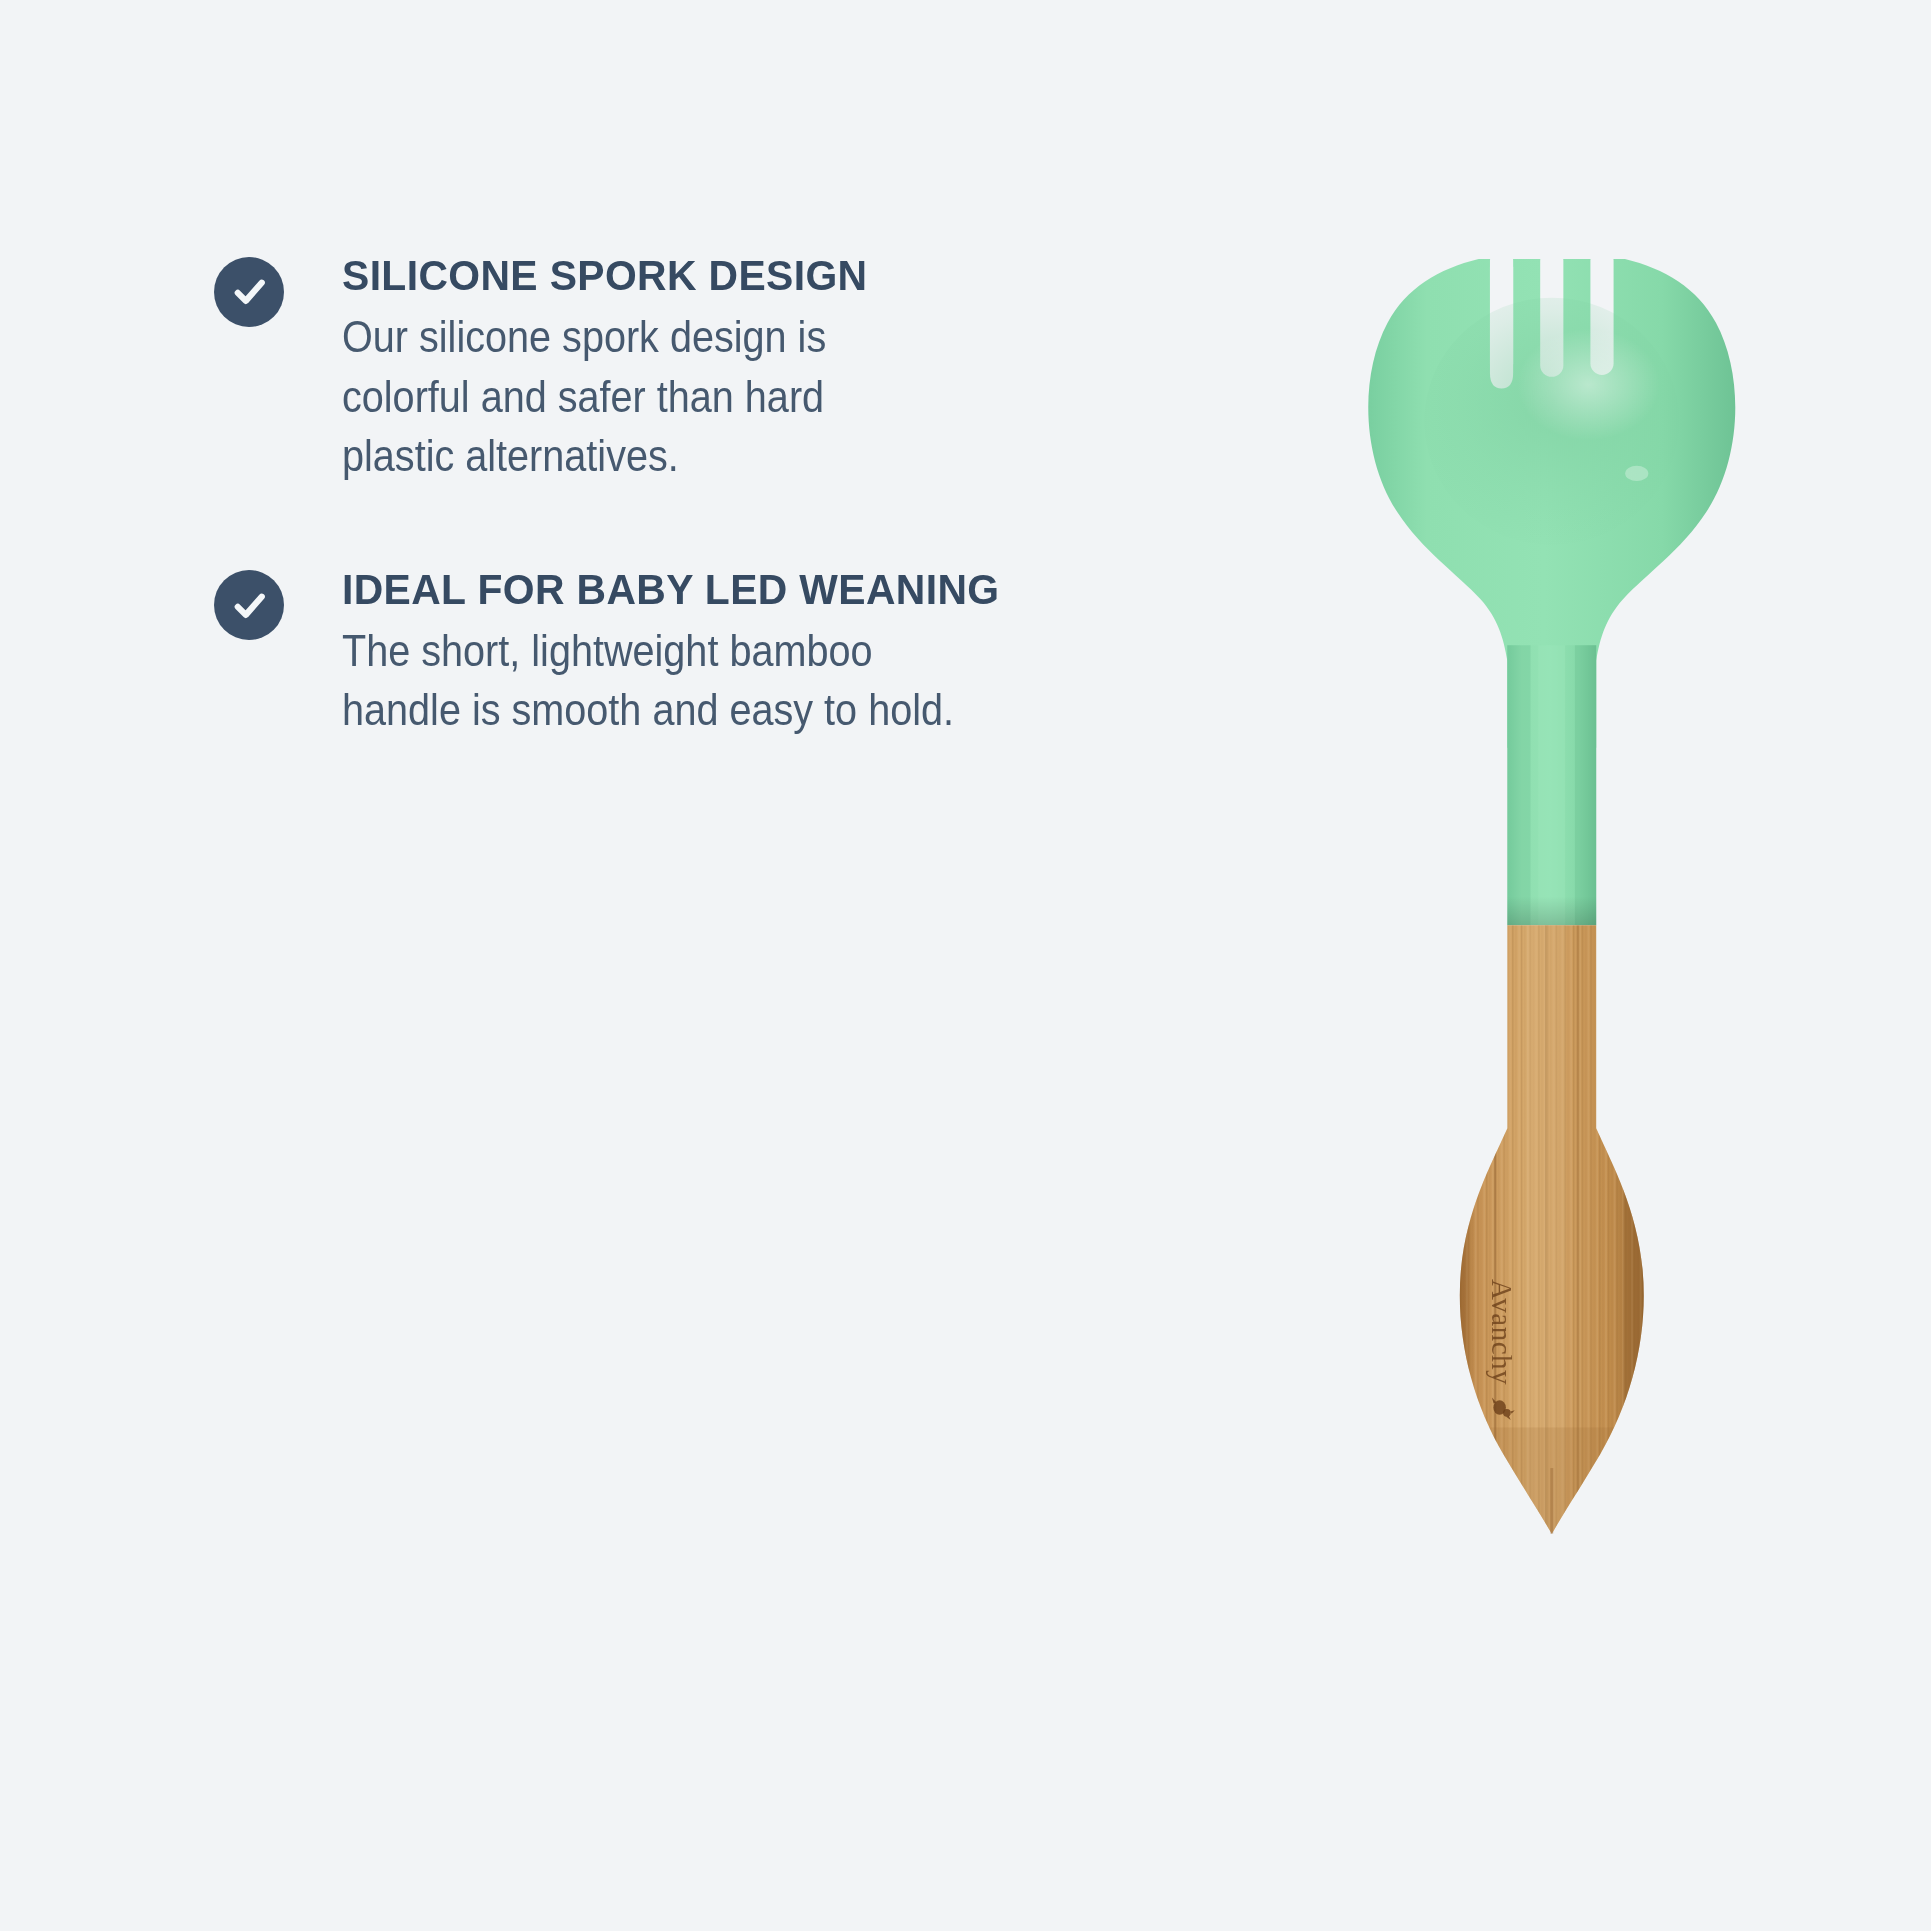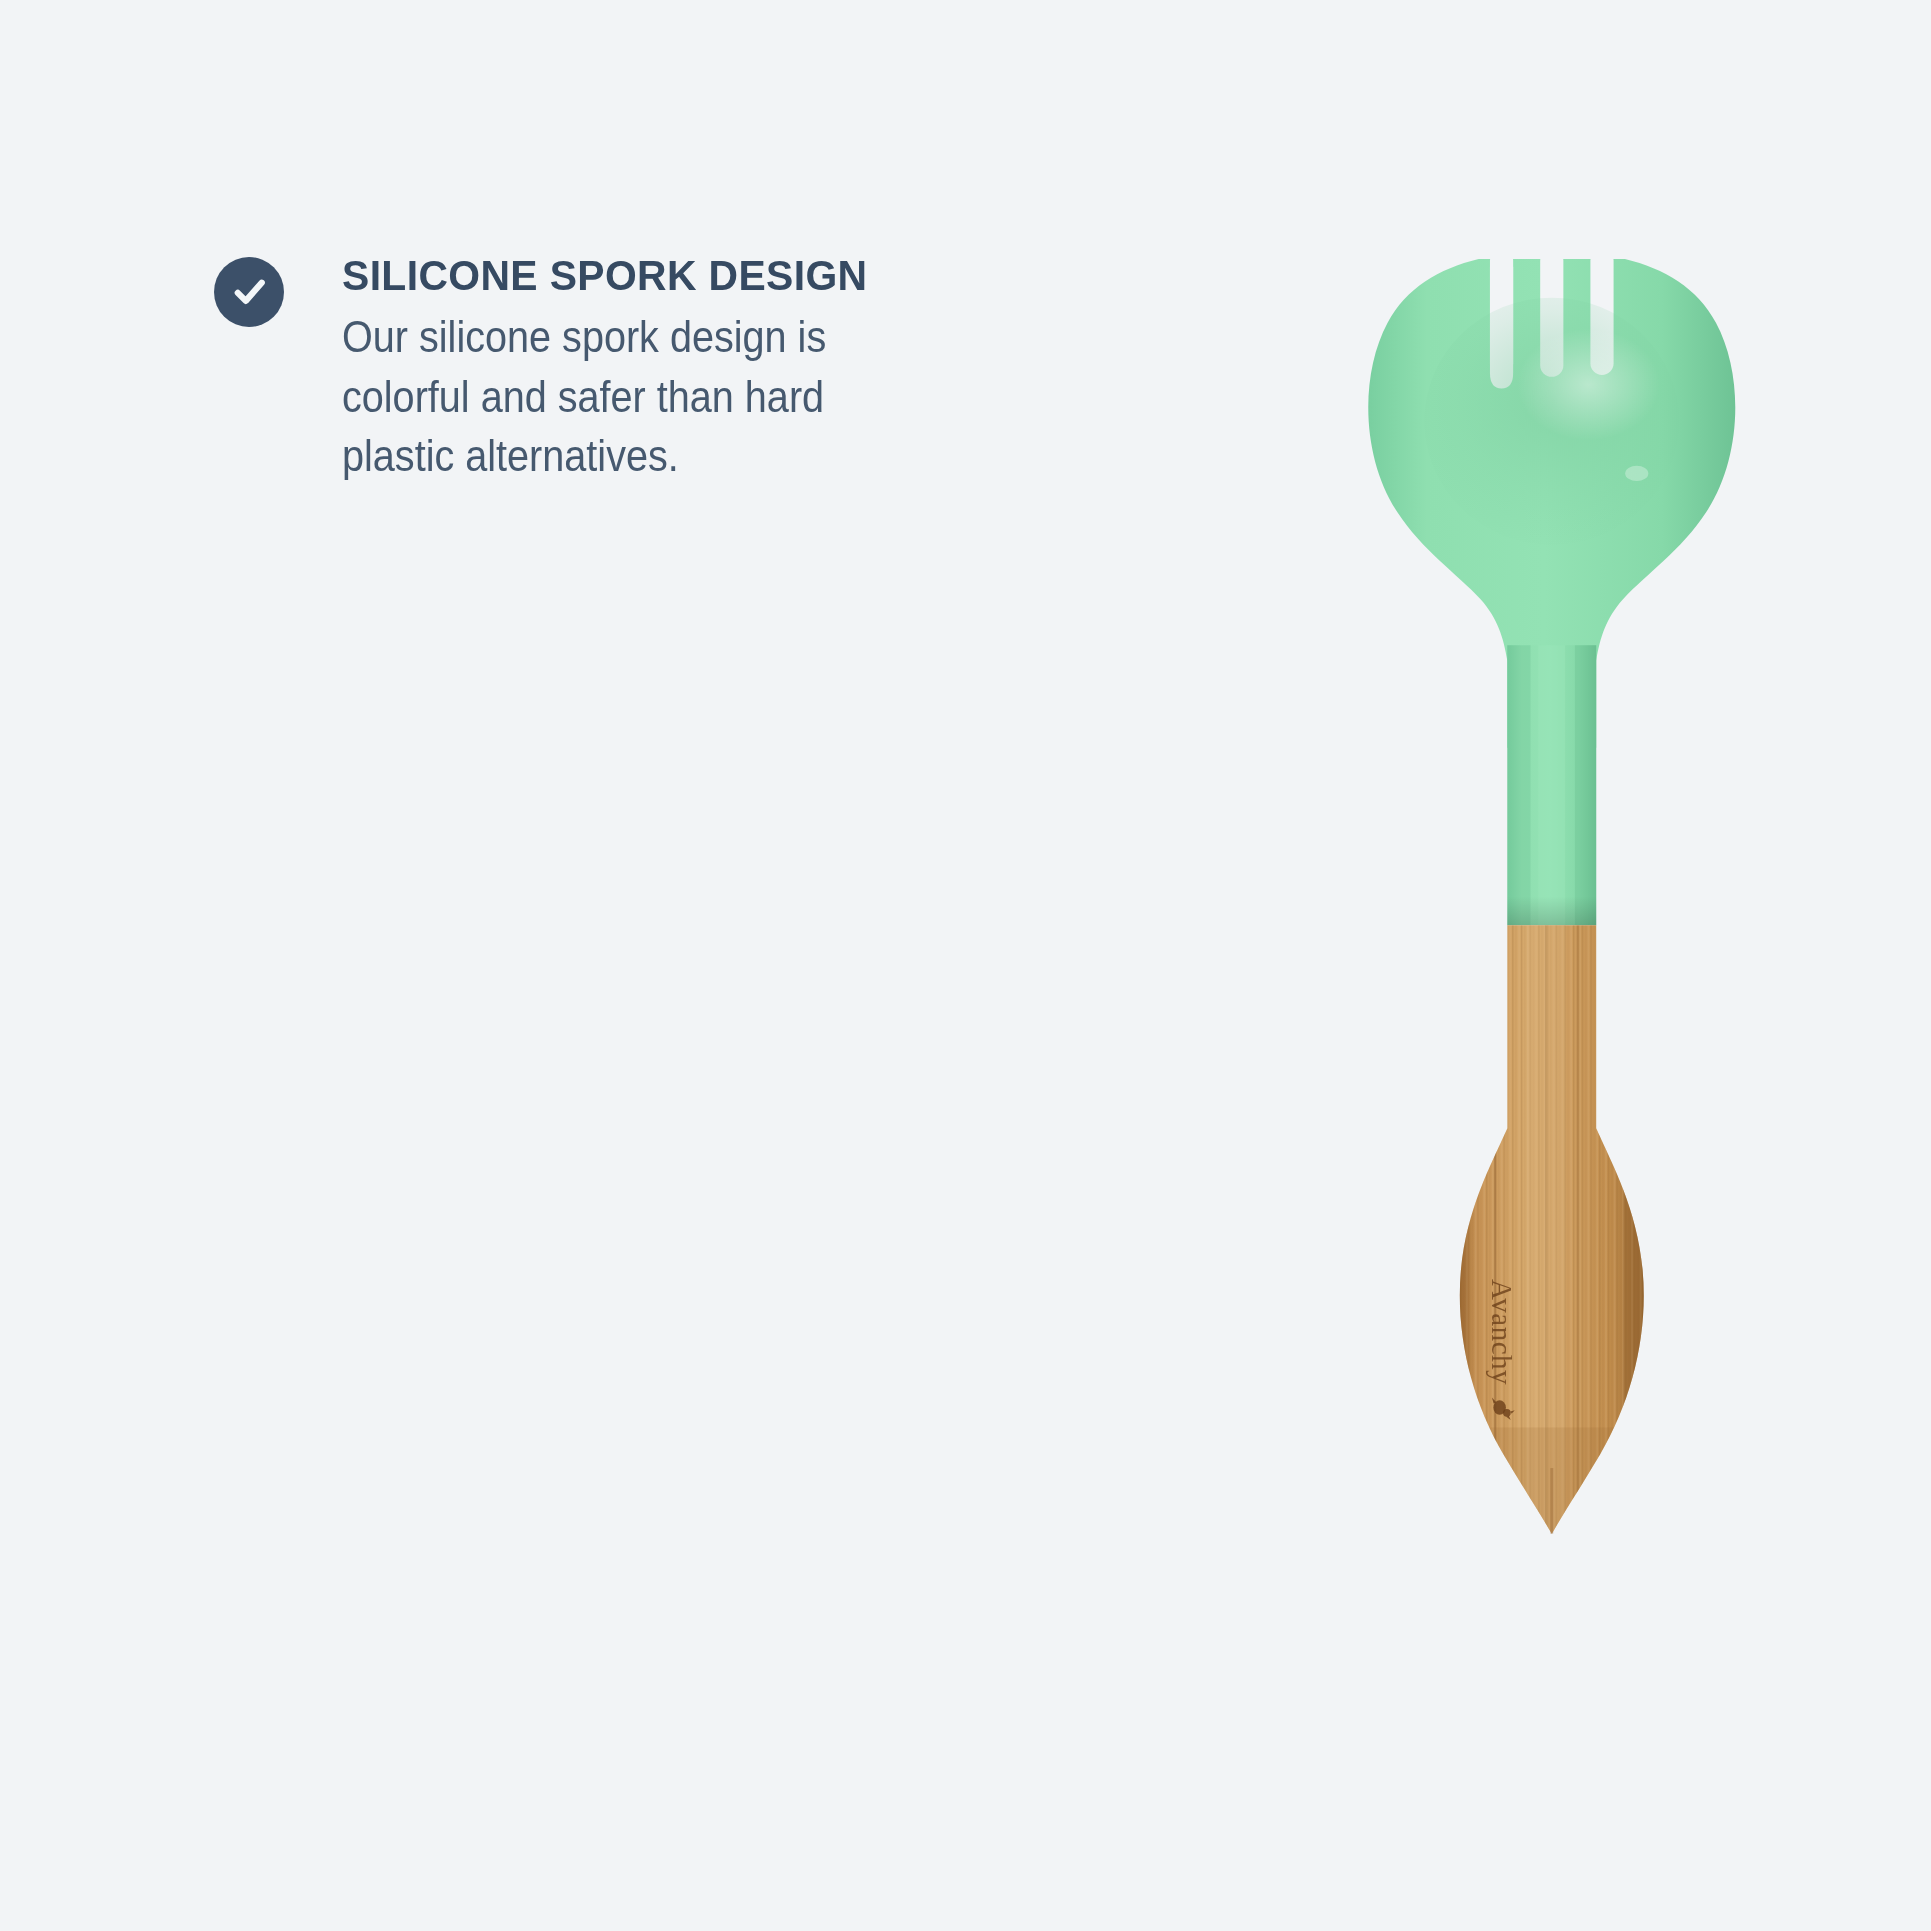--- a/index.html
+++ b/index.html
@@ -114,20 +114,32 @@
       <p class="f-title">SILICONE SPORK DESIGN</p>
       <div class="f-body">
         <span class="ln">Our silicone spork design is</span>
         <span class="ln">colorful and safer than hard</span>
         <span class="ln">plastic alternatives.</span>
       </div>
     </div>
 
 
 
+    <div class="feature">
+      <span class="check-badge">
+        <svg width="41" height="41" viewBox="0 0 42 42" aria-hidden="true">
+          <path d="M9 22.4 L17.2 30.6 L33.5 12.0" fill="none" stroke="#f4f7f9" stroke-width="6.4" stroke-linecap="round" stroke-linejoin="round"></path>
+        </svg>
+      </span>
+      <p class="f-title">IDEAL FOR BABY LED WEANING</p>
+      <div class="f-body">
+        <span class="ln">The short, lightweight bamboo</span>
+        <span class="ln">handle is smooth and easy to hold.</span>
+      </div>
+    </div>
 
   </div>
 
   <div class="spork">
     <svg viewBox="0 0 440 1400" xmlns="http://www.w3.org/2000/svg" aria-hidden="true">
       <defs>
 
         <linearGradient id="gSil" x1="0" y1="0" x2="1" y2="0">
           <stop offset="0" stop-color="#79cfa0"></stop>
           <stop offset="0.16" stop-color="#8fdfb0"></stop>

